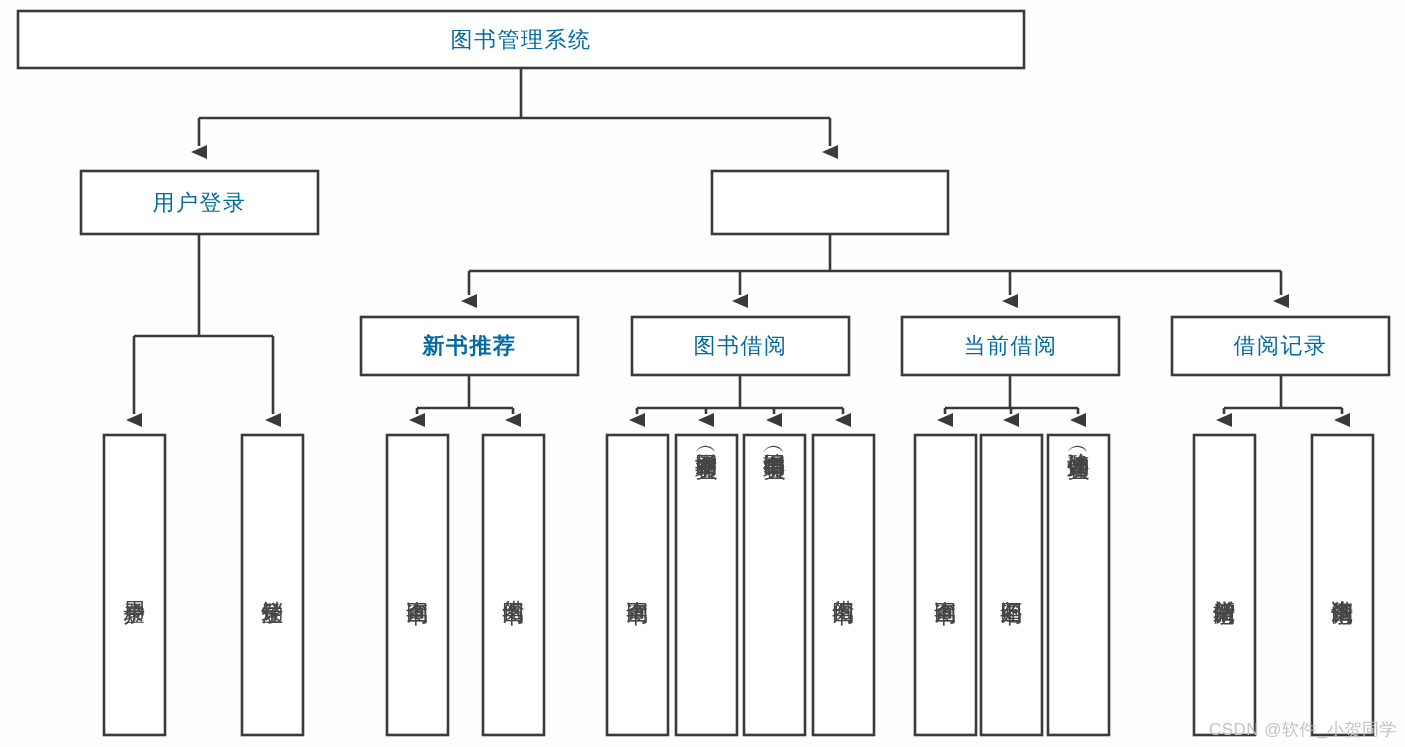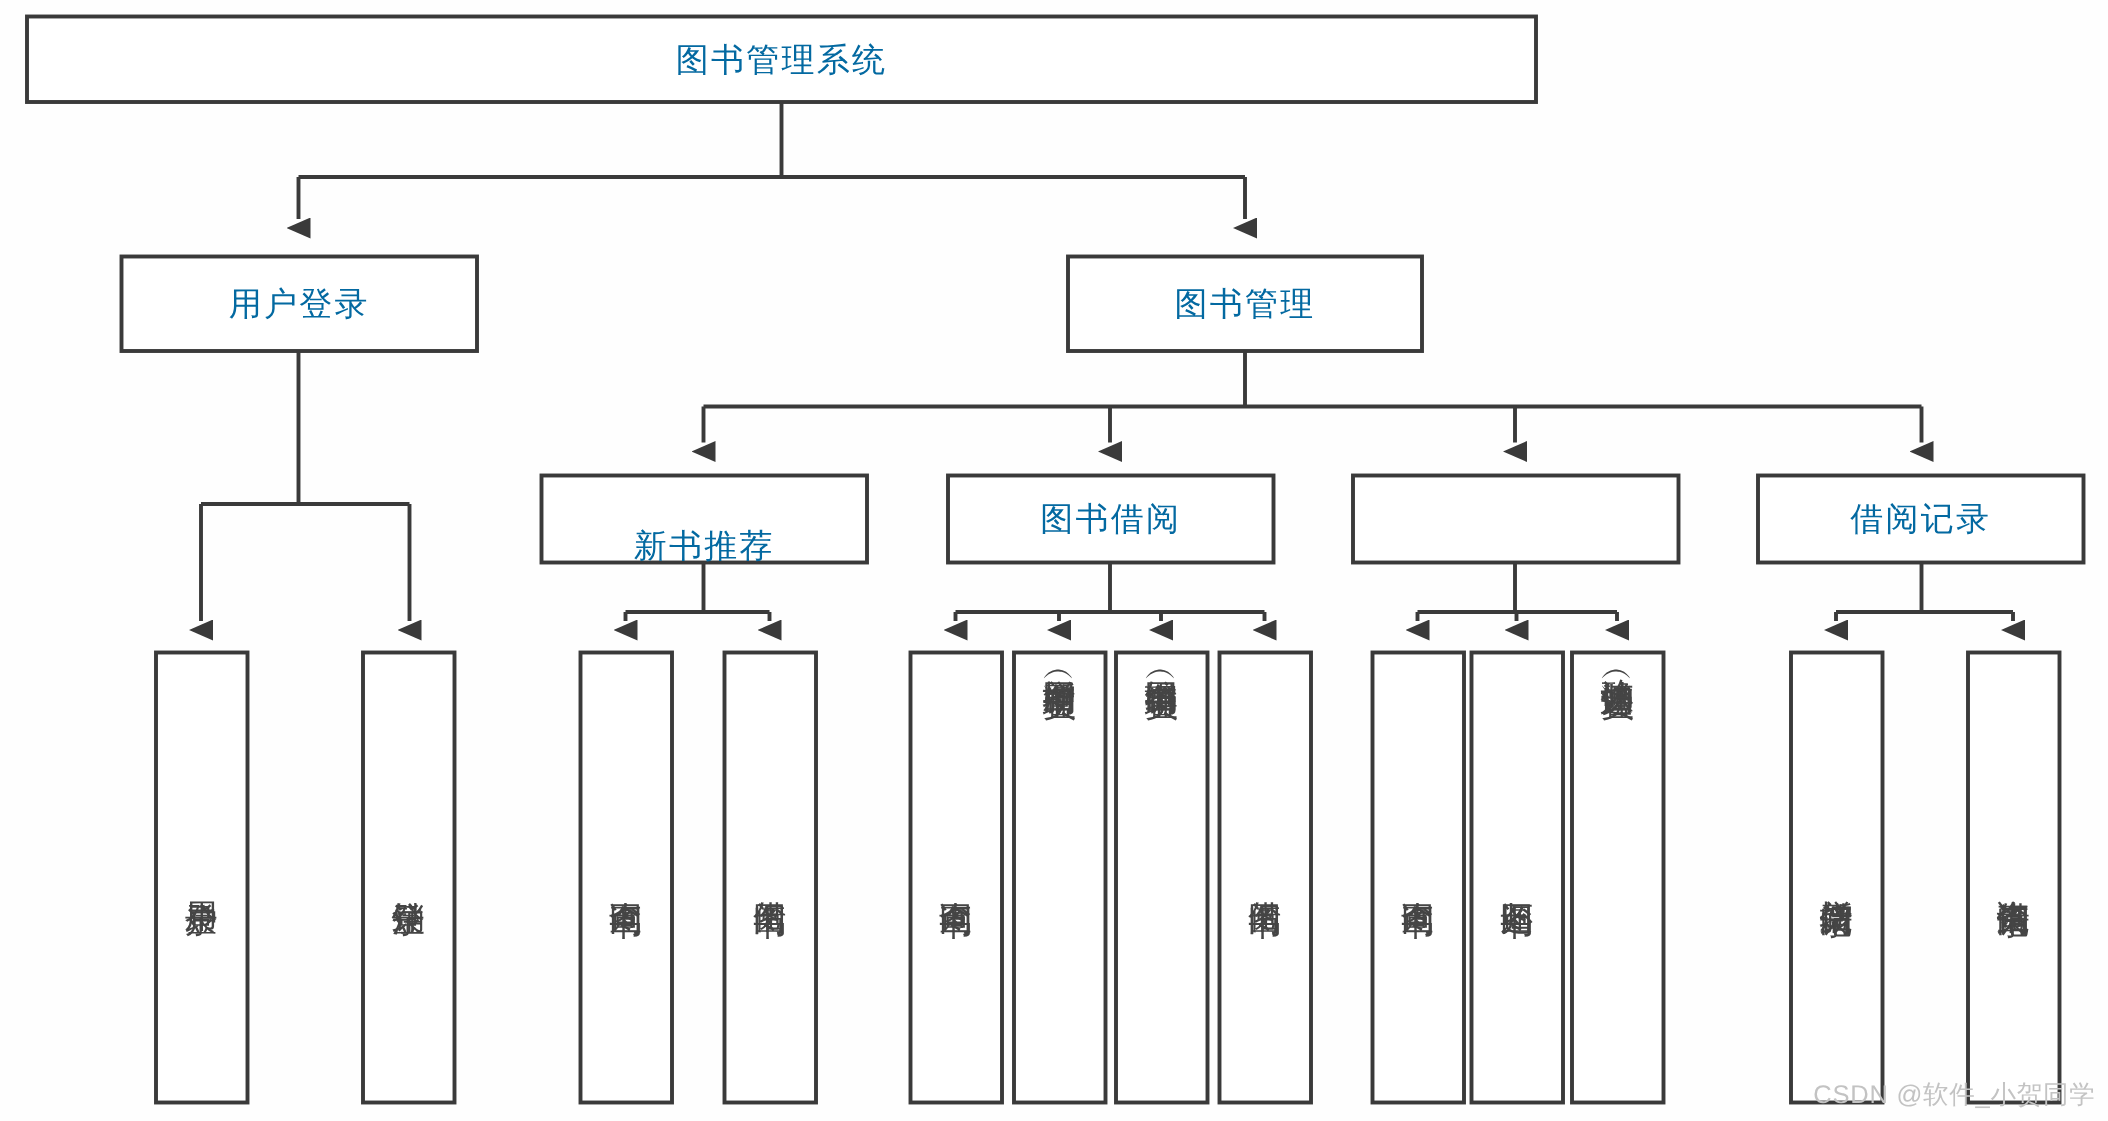--- a/index.html
+++ b/index.html
@@ -149,32 +149,32 @@
   </svg>
 
   <div class="hlabel-wrap" style="left:18px;top:11px;width:1006px;height:57px;">
     <span class="hlabel-text">图书管理系统</span>
   </div>
 
   <div class="hlabel-wrap" style="left:81px;top:171px;width:237px;height:63px;">
     <span class="hlabel-text">用户登录</span>
   </div>
 
-  <div class="hlabel-wrap" style="left:712px;top:171px;width:236px;height:63px;">
-    <span class="hlabel-text">图书管理</span>
-  </div>
-
-  <div class="hlabel-wrap" style="left:361px;top:335px;width:217px;height:58px;">
+
+  <div class="hlabel-wrap" style="left:361px;top:317px;width:217px;height:58px;font-weight:bold;">
     <span class="hlabel-text">新书推荐</span>
   </div>
 
   <div class="hlabel-wrap" style="left:632px;top:317px;width:217px;height:58px;align-items:center;">
     <span class="hlabel-text">图书借阅</span>
   </div>
 
+  <div class="hlabel-wrap" style="left:902px;top:317px;width:217px;height:58px;">
+    <span class="hlabel-text">当前借阅</span>
+  </div>
 
   <div class="hlabel-wrap" style="left:1172px;top:317px;width:217px;height:58px;border-radius:19px;">
     <span class="hlabel-text">借阅记录</span>
   </div>
 
   <div class="vlabel-wrap" style="left:104px;top:435px;width:61px;height:300px;">
     <span class="vlabel-text">用户登录</span>
   </div>
   <div class="vlabel-wrap" style="left:242px;top:435px;width:61px;height:300px;">
     <span class="vlabel-text">注销登录</span>

